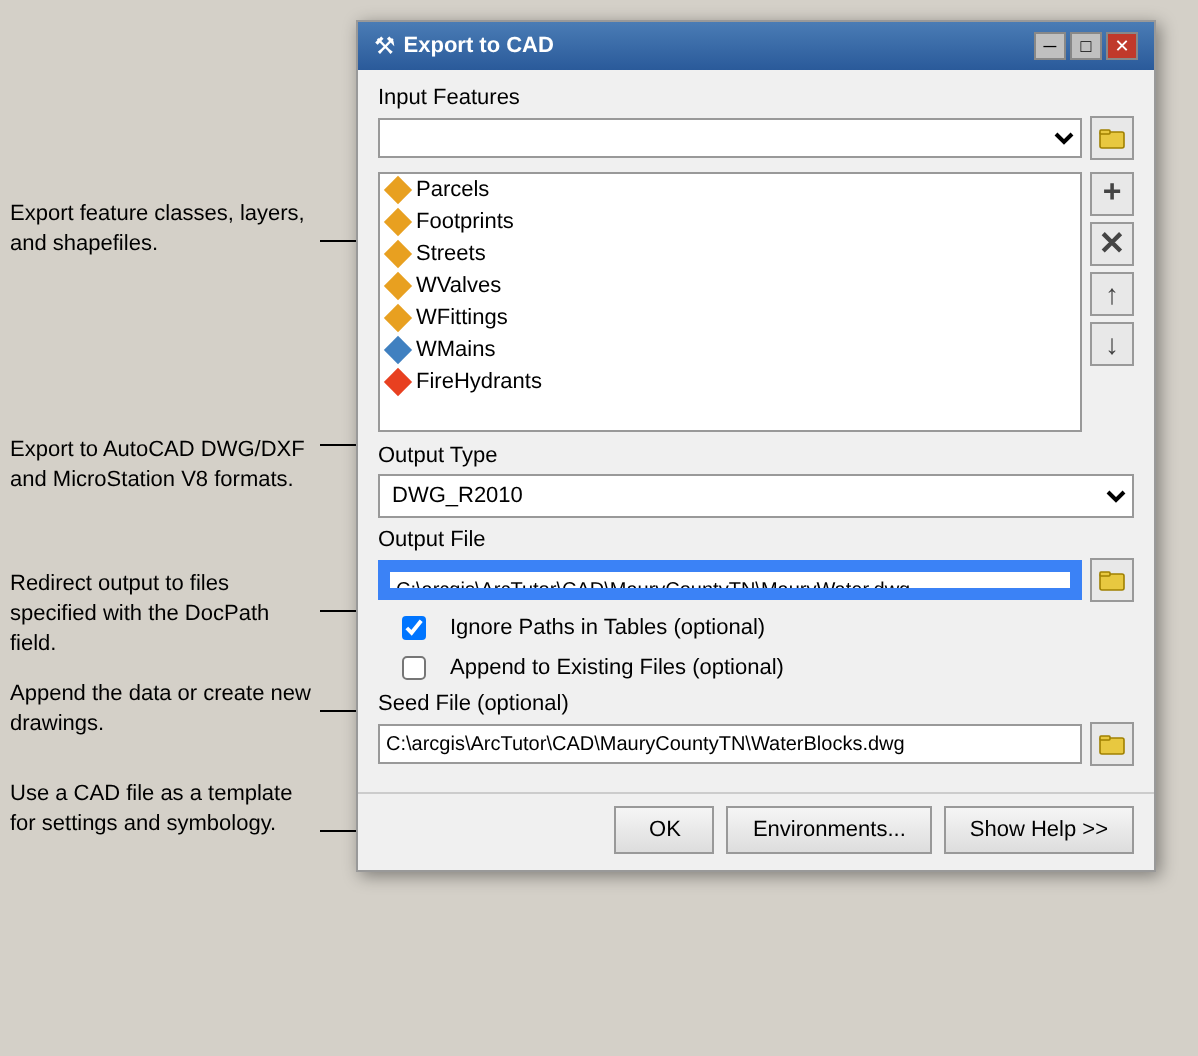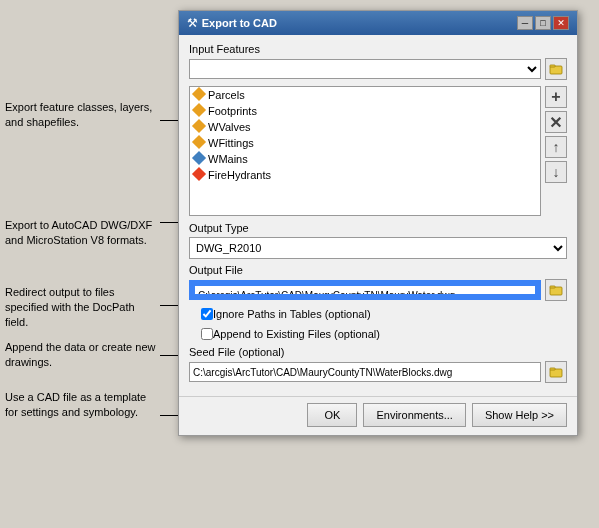--- a/index.html
+++ b/index.html
@@ -114,20 +114,21 @@
     }
     .list-box {
       flex: 1;
       height: 130px;
       border: 1px solid #999;
       background: white;
       overflow-y: auto;
     }
     .list-item {
       display: flex;
+      align-items: center;
       padding: 2px 4px;
       gap: 4px;
       cursor: default;
     }
     .list-buttons {
       display: flex;
       flex-direction: column;
       gap: 3px;
     }
     .list-btn {
@@ -158,21 +159,21 @@
       background: white;
       font-size: 10px;
       padding: 0 2px;
       overflow: hidden;
       white-space: nowrap;
     }
 
     .checkbox-row {
       display: flex;
       align-items: flex-end;
-      gap: 0;
+      gap: 12px;
       margin-bottom: 4px;
       padding: 2px 12px;
     }
     input[type=checkbox] {
       width: 12px;
       height: 12px;
       cursor: pointer;
     }
 
     .bottom-buttons {
@@ -261,20 +262,24 @@
         <div class="list-item">
           <div style="width:10px;height:10px;background:#e8a020;transform:rotate(45deg);flex-shrink:0;"></div>
           <span>Parcels</span>
         </div>
         <div class="list-item">
           <div style="width:10px;height:10px;background:#e8a020;transform:rotate(45deg);flex-shrink:0;"></div>
           <span>Footprints</span>
         </div>
         <div class="list-item">
           <div style="width:10px;height:10px;background:#e8a020;transform:rotate(45deg);flex-shrink:0;"></div>
+          <span>Streets</span>
+        </div>
+        <div class="list-item">
+          <div style="width:10px;height:10px;background:#e8a020;transform:rotate(45deg);flex-shrink:0;"></div>
           <span>WValves</span>
         </div>
         <div class="list-item">
           <div style="width:10px;height:10px;background:#e8a020;transform:rotate(45deg);flex-shrink:0;"></div>
           <span>WFittings</span>
         </div>
         <div class="list-item">
           <div style="width:10px;height:10px;background:#4080c0;transform:rotate(45deg);flex-shrink:0;"></div>
           <span>WMains</span>
         </div>

